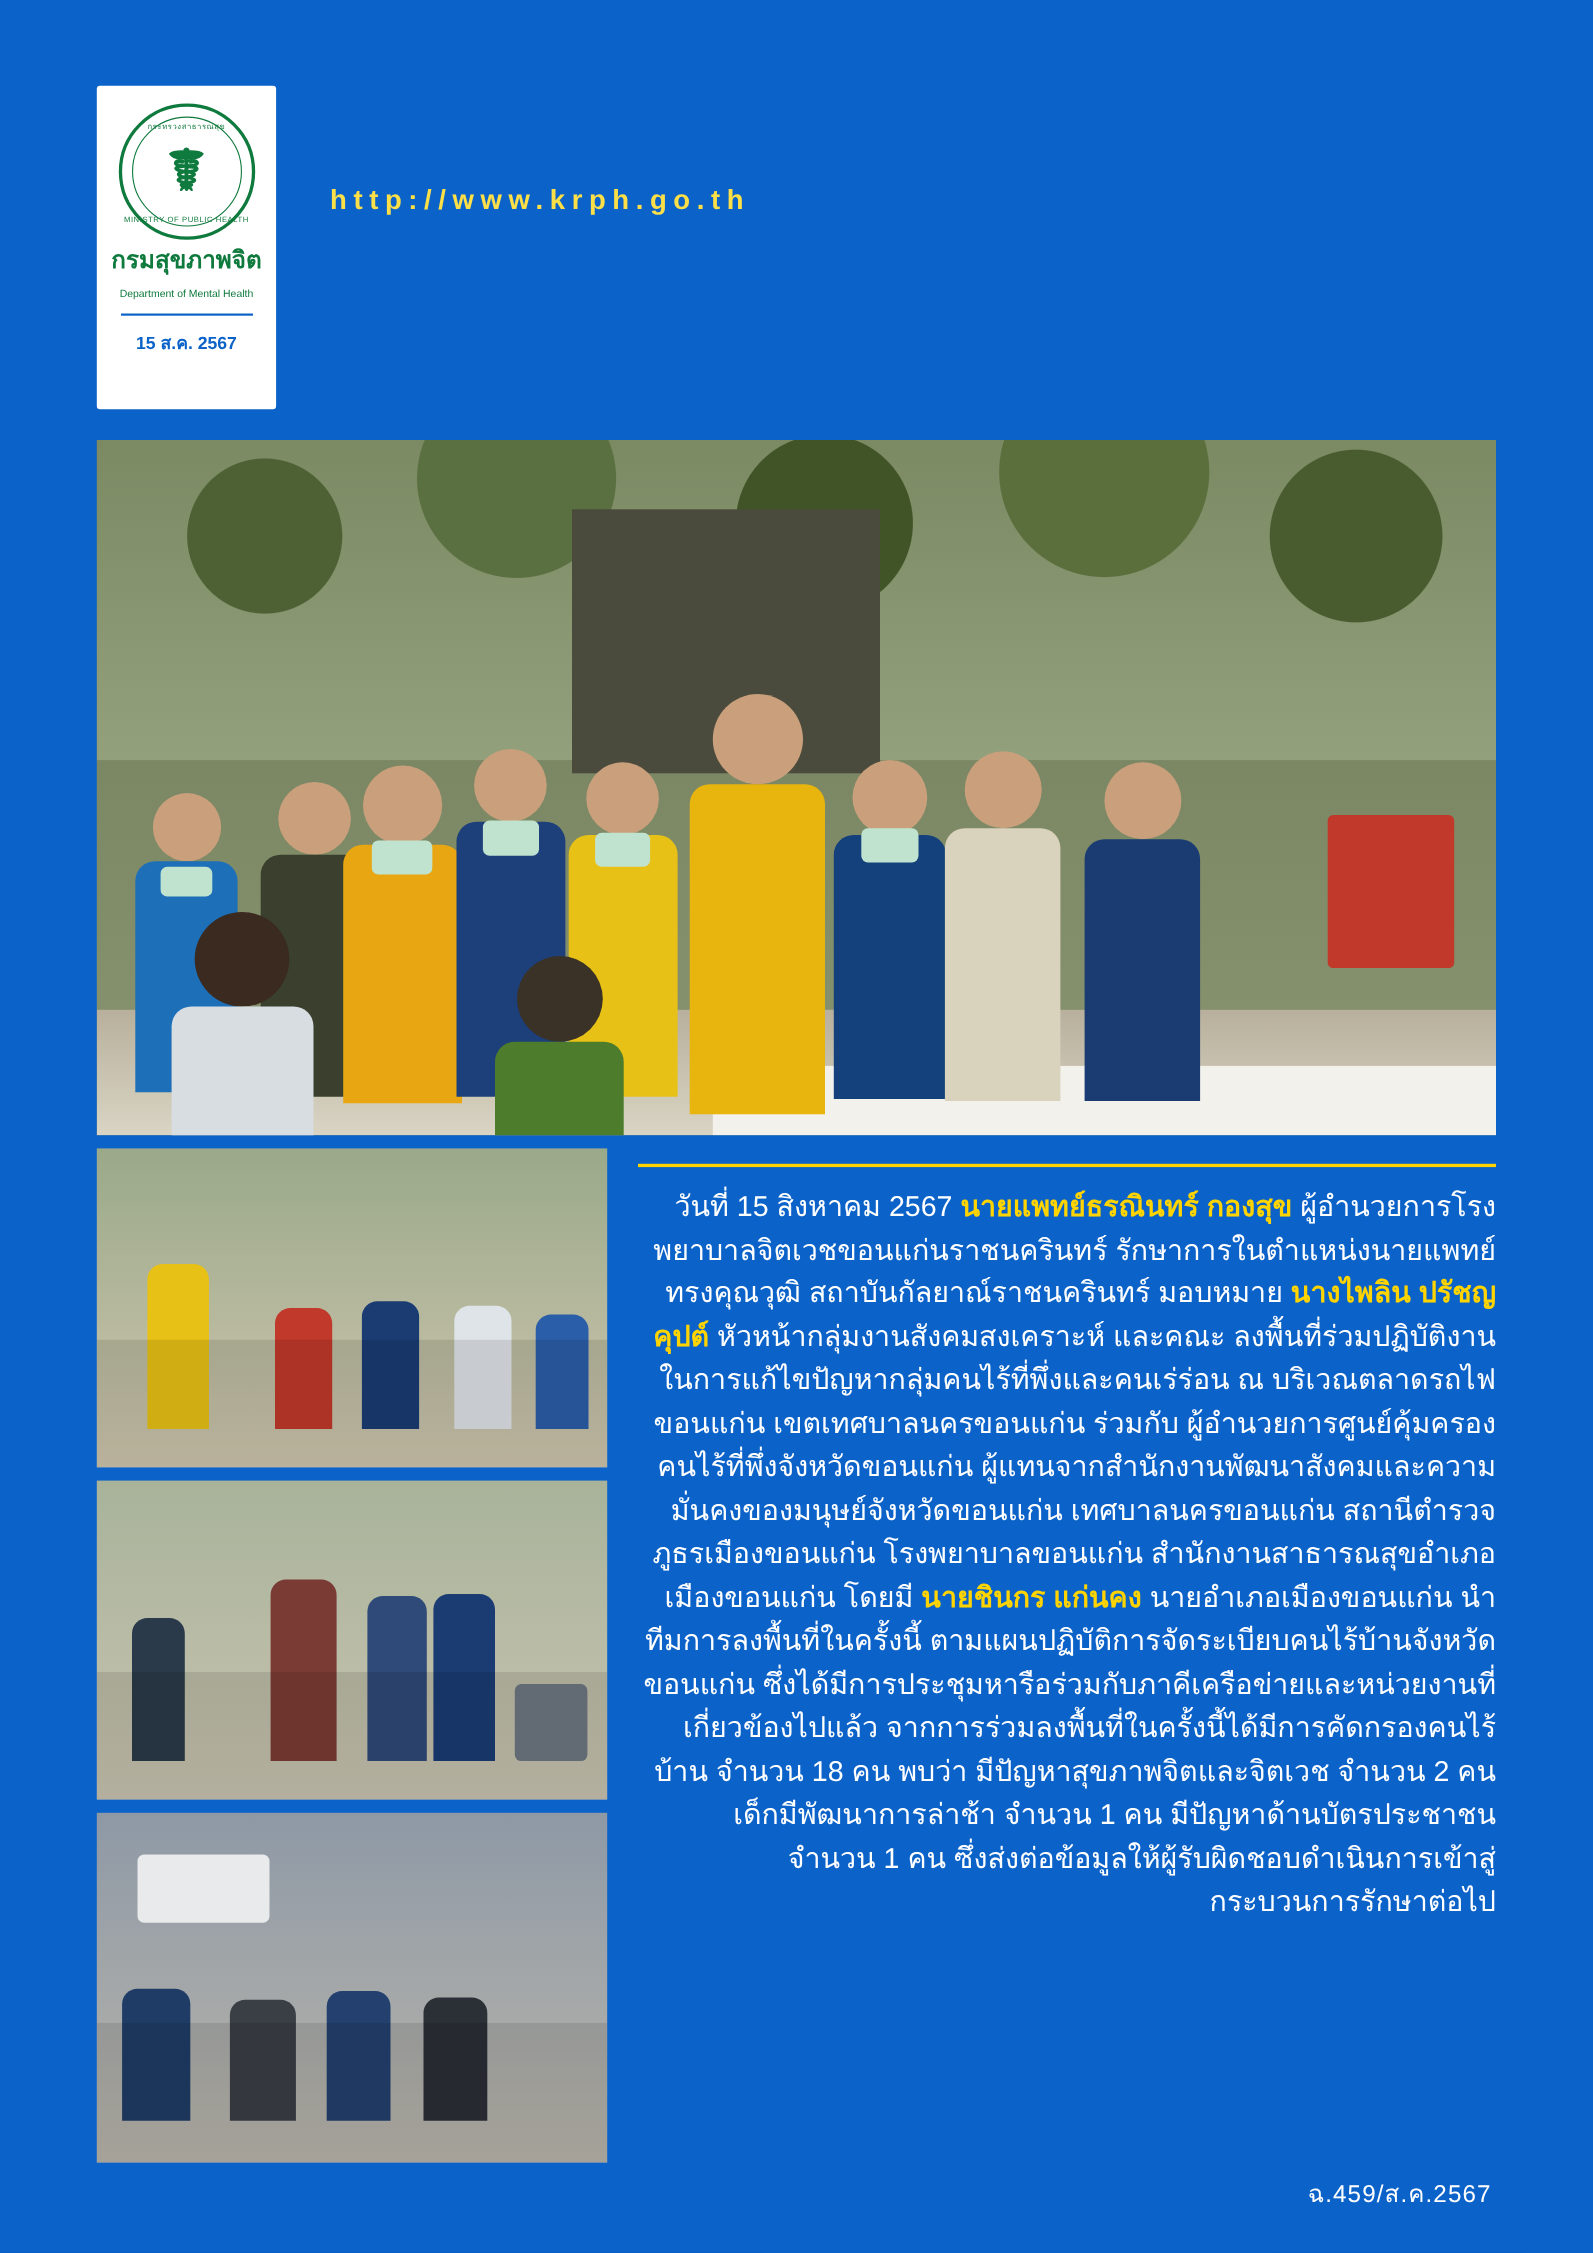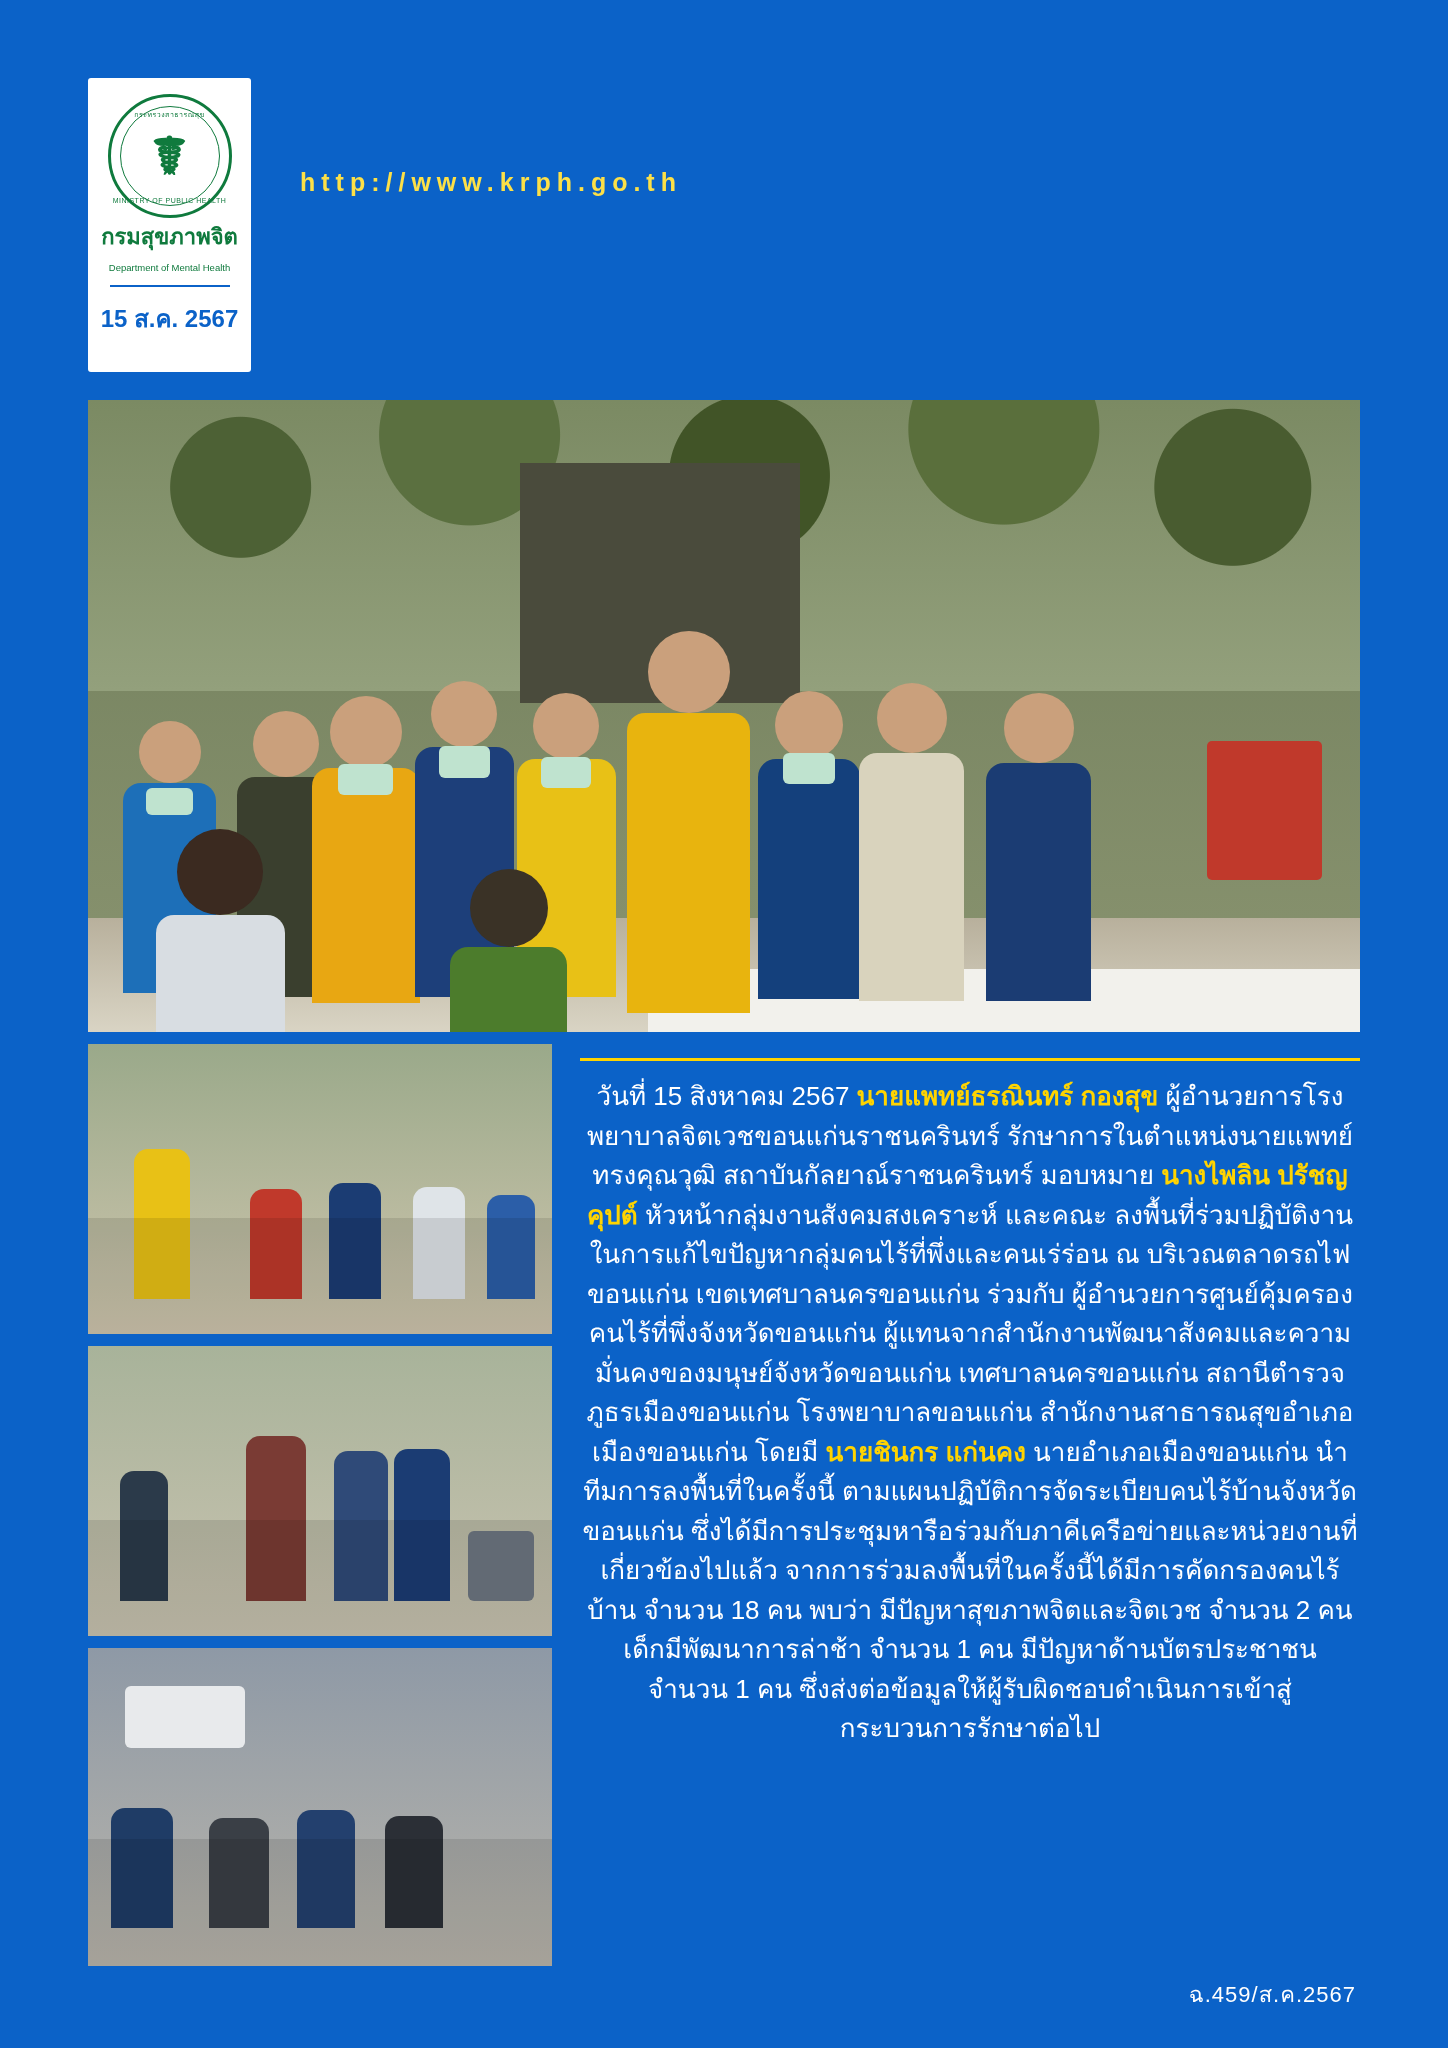--- a/index.html
+++ b/index.html
@@ -84,21 +84,21 @@
   }
   .logo-divider {
     width: 120px;
     height: 2px;
     background: #0b62c8;
     margin: 12px 0 0 0;
   }
   .logo-date {
     margin-top: 12px;
     color: #0b62c8;
-    font-size: 24px;
+    font-size: 16px;
     font-weight: bold;
   }
 
   .title-bar {
     position: absolute;
     left: 268px; top: 96px;
     width: 1092px; height: 54px;
     background: #ffffff;
     display: flex;
     align-items: center;
@@ -239,21 +239,21 @@
   .rule {
     width: 100%;
     height: 3px;
     background: #ffd400;
     margin: 14px 0 16px 0;
   }
   .body-text {
     color: #ffffff;
     font-size: 26px;
     line-height: 1.52;
-    text-align: center;
+    text-align: right;
   }
   .body-text b { color: #ffd400; }
 
   .footer-code {
     position: absolute;
     right: 92px;
     bottom: 36px;
     color: #ffffff;
     font-size: 22px;
     letter-spacing: 1px;

